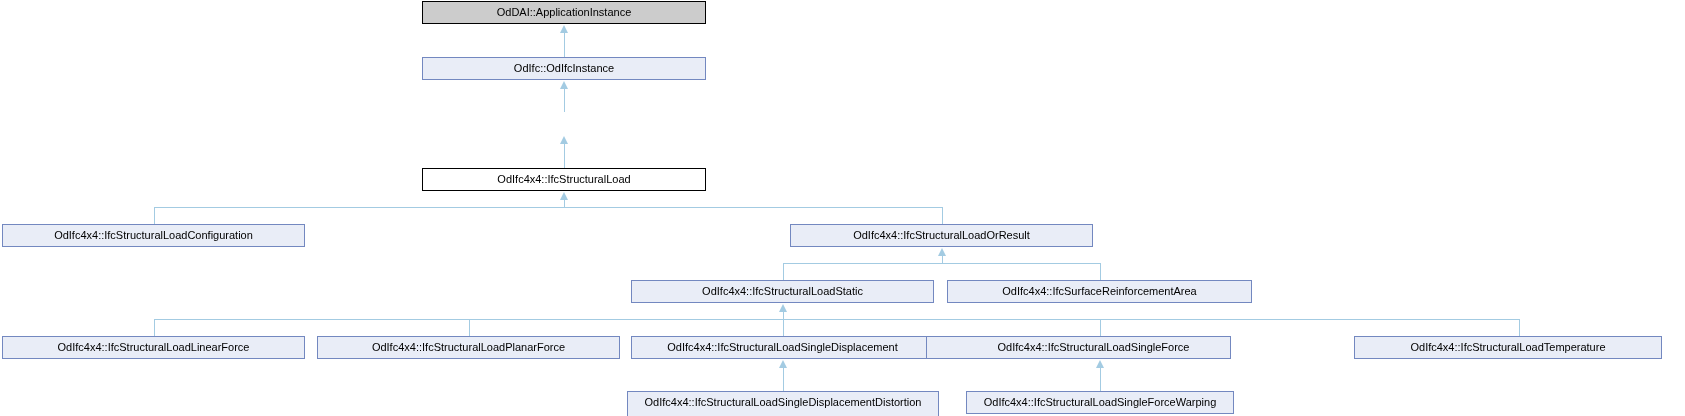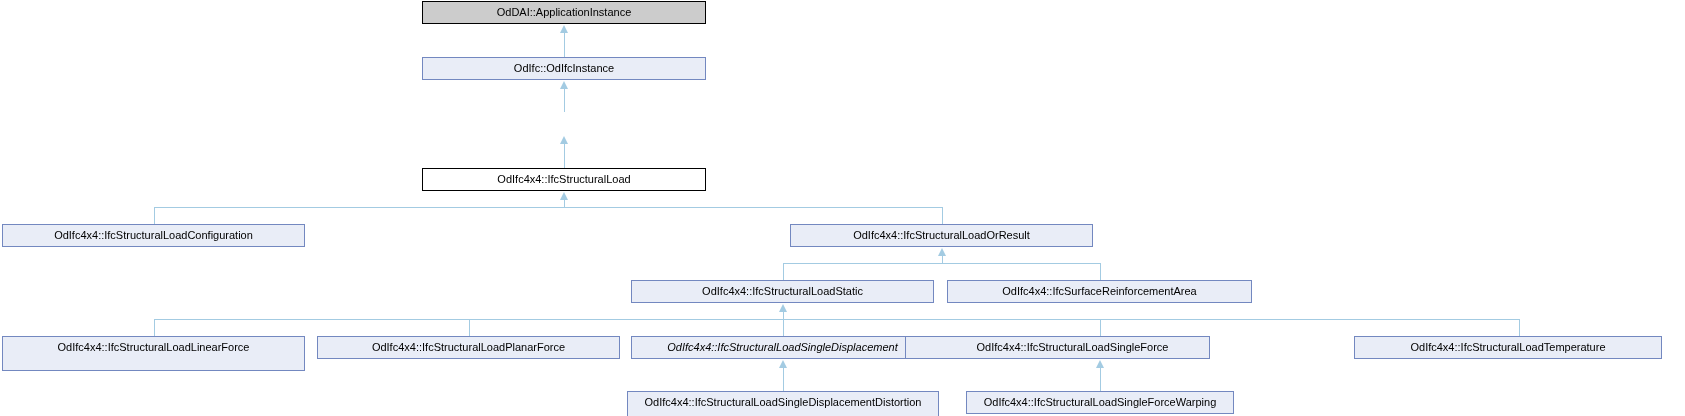--- a/index.html
+++ b/index.html
@@ -93,20 +93,20 @@
     <div class="arrowhead" style="left: 1096px; top: 360px;"></div>
     <div class="vline" style="left: 1100px; top: 367px; height: 9px;"></div>
     <div class="vline" style="left: 1100px; top: 375px; height: 16px;"></div>
     <div class="node link" style="left: 422px; top: 57px; width: 284px; height: 23px;">OdIfc::OdIfcInstance</div>
     <div class="node root" style="left: 422px; top: 1px; width: 284px; height: 23px;">OdDAI::ApplicationInstance</div>
     <div class="node current" style="left: 422px; top: 168px; width: 284px; height: 23px;">OdIfc4x4::IfcStructuralLoad</div>
     <div class="node link" style="left: 2px; top: 224px; width: 303px; height: 23px;">OdIfc4x4::IfcStructuralLoadConfiguration</div>
     <div class="node link" style="left: 790px; top: 224px; width: 303px; height: 23px;">OdIfc4x4::IfcStructuralLoadOrResult</div>
     <div class="node link" style="left: 631px; top: 280px; width: 303px; height: 23px;">OdIfc4x4::IfcStructuralLoadStatic</div>
     <div class="node link" style="left: 947px; top: 280px; width: 305px; height: 23px;">OdIfc4x4::IfcSurfaceReinforcementArea</div>
-    <div class="node link" style="left: 2px; top: 336px; width: 303px; height: 35px;">OdIfc4x4::IfcStructuralLoadLinearForce</div>
+    <div class="node link" style="left: 2px; top: 336px; width: 303px; height: 23px;">OdIfc4x4::IfcStructuralLoadLinearForce</div>
     <div class="node link" style="left: 317px; top: 336px; width: 303px; height: 23px;">OdIfc4x4::IfcStructuralLoadPlanarForce</div>
-    <div class="node link" style="left: 631px; top: 336px; width: 303px; height: 23px; font-style: italic;">OdIfc4x4::IfcStructuralLoadSingleDisplacement</div>
-    <div class="node link" style="left: 905px; top: 336px; width: 305px; height: 23px; padding-left: 30px;">OdIfc4x4::IfcStructuralLoadSingleForce</div>
+    <div class="node link" style="left: 631px; top: 336px; width: 303px; height: 23px;">OdIfc4x4::IfcStructuralLoadSingleDisplacement</div>
+    <div class="node link" style="left: 926px; top: 336px; width: 305px; height: 23px; padding-left: 30px;">OdIfc4x4::IfcStructuralLoadSingleForce</div>
     <div class="node link" style="left: 1354px; top: 336px; width: 308px; height: 23px;">OdIfc4x4::IfcStructuralLoadTemperature</div>
     <div class="node link" style="left: 627px; top: 391px; width: 312px; height: 37px;">OdIfc4x4::IfcStructuralLoadSingleDisplacementDistortion</div>
     <div class="node link" style="left: 966px; top: 391px; width: 268px; height: 23px;">OdIfc4x4::IfcStructuralLoadSingleForceWarping</div>
   </div>
 
 </body></html>

